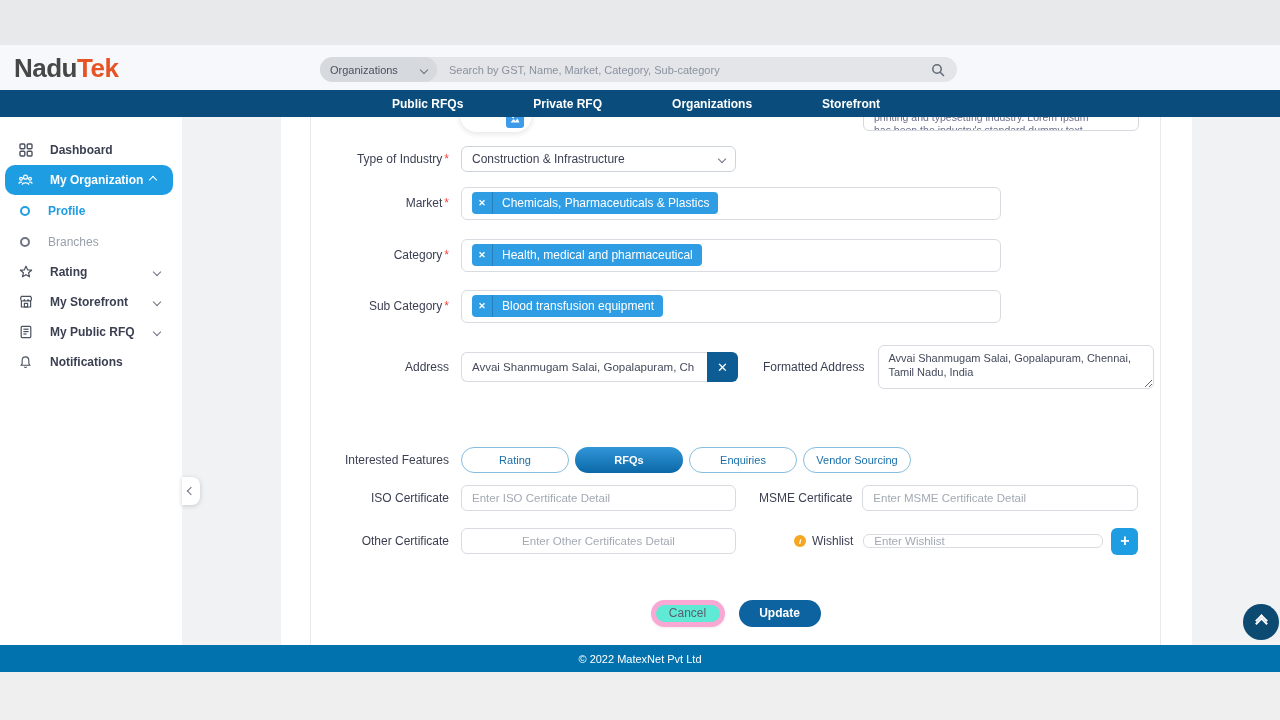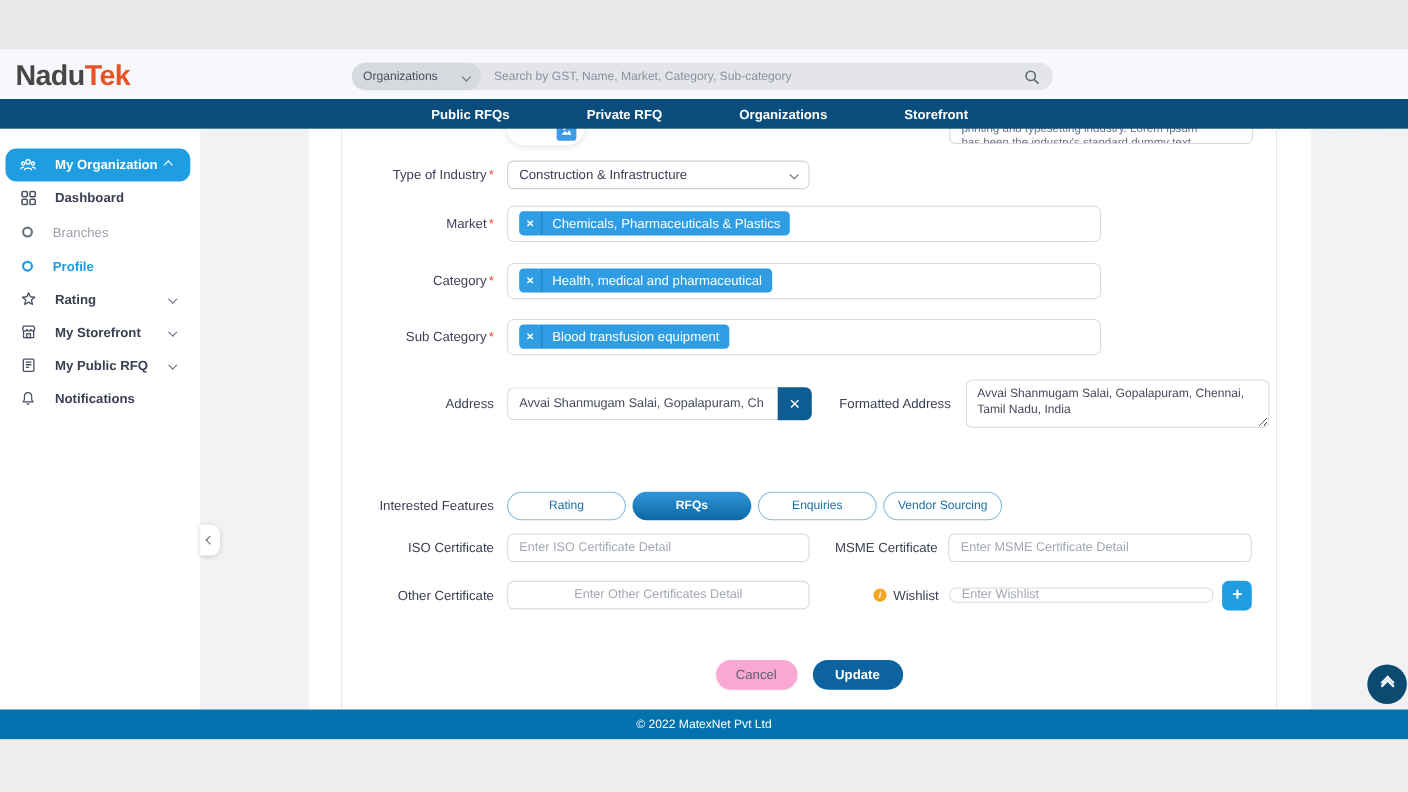--- a/index.html
+++ b/index.html
@@ -97,21 +97,21 @@
 
   .pill { height:26px; width:108px; border-radius:13px; display:flex; align-items:center; justify-content:center; font-size:11px; cursor:pointer; margin-right:6px; background:#fff; border:1.5px solid #86bede; color:#1a6fa9; }
   .pill.sel { background:linear-gradient(180deg,#3196d8 0%,#0b68a7 100%); border:none; color:#fff; font-weight:700; }
 
   .rgroup { position:absolute; display:flex; align-items:center; }
   .rlabel { font-size:12px; color:#3b3f52; }
 
   .info-dot { width:12px; height:12px; border-radius:50%; background:#f5a623; color:#fff; font-size:8px; font-weight:700; display:flex; align-items:center; justify-content:center; font-style:italic; }
   .plus-btn { width:27px; height:27px; border-radius:6px; background:#1e9de3; color:#fff; font-size:16px; font-weight:700; border:none; display:flex; align-items:center; justify-content:center; cursor:pointer; margin-left:8px; }
 
-  .btn-cancel { width:74px; height:27px; border-radius:14px; background:#f9a8d4; border:3px solid #f9a8d4; color:#5a5f6e; font-size:12px; cursor:pointer; box-shadow:0 1px 3px rgba(0,0,0,.08); }
+  .btn-cancel { width:74px; height:27px; border-radius:14px; background:#5eead4; border:5px solid #f9a8d4; color:#5a5f6e; font-size:12px; cursor:pointer; box-shadow:0 1px 3px rgba(0,0,0,.08); }
   .btn-update { width:82px; height:27px; border-radius:14px; background:#0d639f; border:none; color:#fff; font-size:12px; font-weight:700; cursor:pointer; }
 
   
   .footer { position:absolute; left:0; top:645px; width:1280px; height:27px; background:#0272ae; display:flex; align-items:center; justify-content:center; color:#fff; font-size:11px; z-index:15; }
 
   .scrolltop { position:absolute; left:1243px; top:604px; width:36px; height:36px; border-radius:50%; background:#0d4a72; z-index:30; display:flex; flex-direction:column; align-items:center; justify-content:center; cursor:pointer; }
   .scrolltop .c2 { width:9px; height:9px; border-right:2px solid #fff; border-bottom:2px solid #fff; transform:rotate(-135deg); }
   .scrolltop .c2 + .c2 { margin-top:-6px; }
 
   svg { display:block; }
@@ -161,59 +161,59 @@
     <div class="navitem">Private RFQ</div>
     <div class="navitem">Organizations</div>
     <div class="navitem">Storefront</div>
   </div>
 
   <div class="content">
 
     <div class="sidebar">
       <div class="side-list">
 
+        <div class="side-item">
+          <span class="ic">
+            <svg width="14" height="14" viewBox="0 0 14 14">
+                <g fill="none" stroke="currentColor" stroke-width="1.4">
+                  <rect x="1" y="1" width="4.8" height="4.8" rx="1"></rect>
+                  <rect x="8.2" y="1" width="4.8" height="4.8" rx="1"></rect>
+                  <rect x="1" y="8.2" width="4.8" height="4.8" rx="1"></rect>
+                  <rect x="8.2" y="8.2" width="4.8" height="4.8" rx="1"></rect>
+                </g>
+              </svg>
+          </span>
+          <span class="lbl">Dashboard</span>
+        </div>
+
         <div class="side-item active">
           <span class="ic">
             <svg width="16" height="14" viewBox="0 0 16 14">
                 <g fill="none" stroke="currentColor" stroke-width="1.3">
                   <circle cx="8" cy="4" r="2.1"></circle>
                   <circle cx="3.2" cy="5.6" r="1.5"></circle>
                   <circle cx="12.8" cy="5.6" r="1.5"></circle>
                   <path d="M4.5 12 c0-2.6 7-2.6 7 0"></path>
                   <path d="M1 11 c0-1.8 2.4-2.1 3.2-1.6"></path>
                   <path d="M15 11 c0-1.8 -2.4-2.1 -3.2-1.6"></path>
                 </g>
               </svg>
           </span>
           <span class="lbl">My Organization</span>
           <span class="chev up sch"></span>
         </div>
 
-        <div class="side-item">
-          <span class="ic">
-            <svg width="14" height="14" viewBox="0 0 14 14">
-                <g fill="none" stroke="currentColor" stroke-width="1.4">
-                  <rect x="1" y="1" width="4.8" height="4.8" rx="1"></rect>
-                  <rect x="8.2" y="1" width="4.8" height="4.8" rx="1"></rect>
-                  <rect x="1" y="8.2" width="4.8" height="4.8" rx="1"></rect>
-                  <rect x="8.2" y="8.2" width="4.8" height="4.8" rx="1"></rect>
-                </g>
-              </svg>
-          </span>
-          <span class="lbl">Dashboard</span>
+        <div class="side-sub sel">
+          <span class="ring"></span>
+          <span class="lbl">Profile</span>
         </div>
 
         <div class="side-sub dim">
           <span class="ring" style="color:#6d7380;"></span>
           <span class="lbl">Branches</span>
-        </div>
-
-        <div class="side-sub sel">
-          <span class="ring"></span>
-          <span class="lbl">Profile</span>
         </div>
 
         <div class="side-item">
           <span class="ic">
             <svg width="14" height="14" viewBox="0 0 14 14">
                 <path d="M7 1.2 L8.6 4.8 L12.6 5.2 L9.6 7.8 L10.5 11.8 L7 9.7 L3.5 11.8 L4.4 7.8 L1.4 5.2 L5.4 4.8 Z" fill="none" stroke="currentColor" stroke-width="1.2" stroke-linejoin="round"></path>
               </svg>
           </span>
           <span class="lbl">Rating</span>
           <span class="chev sch"></span>

